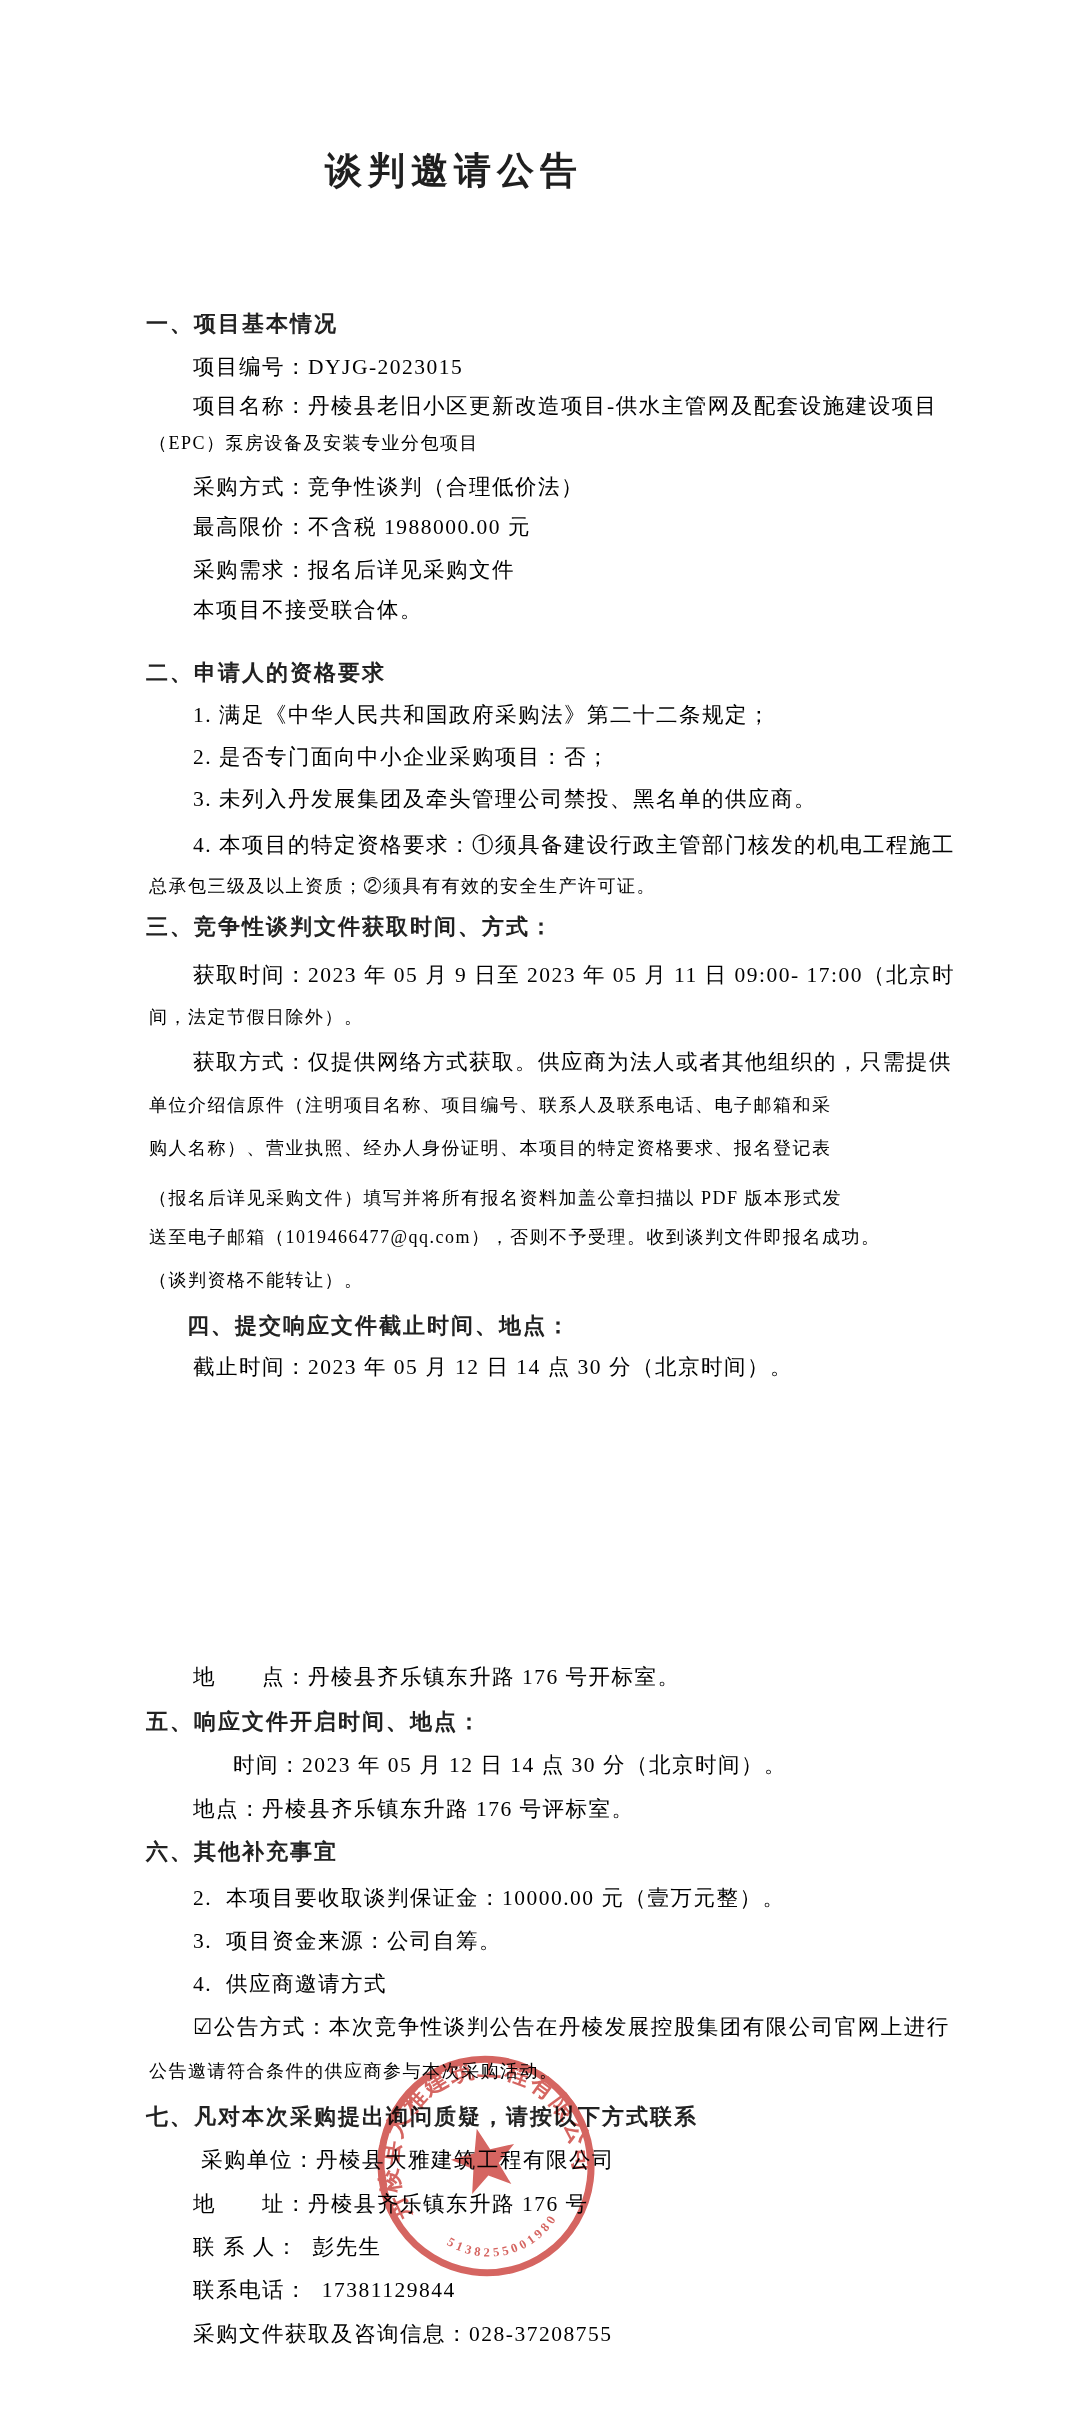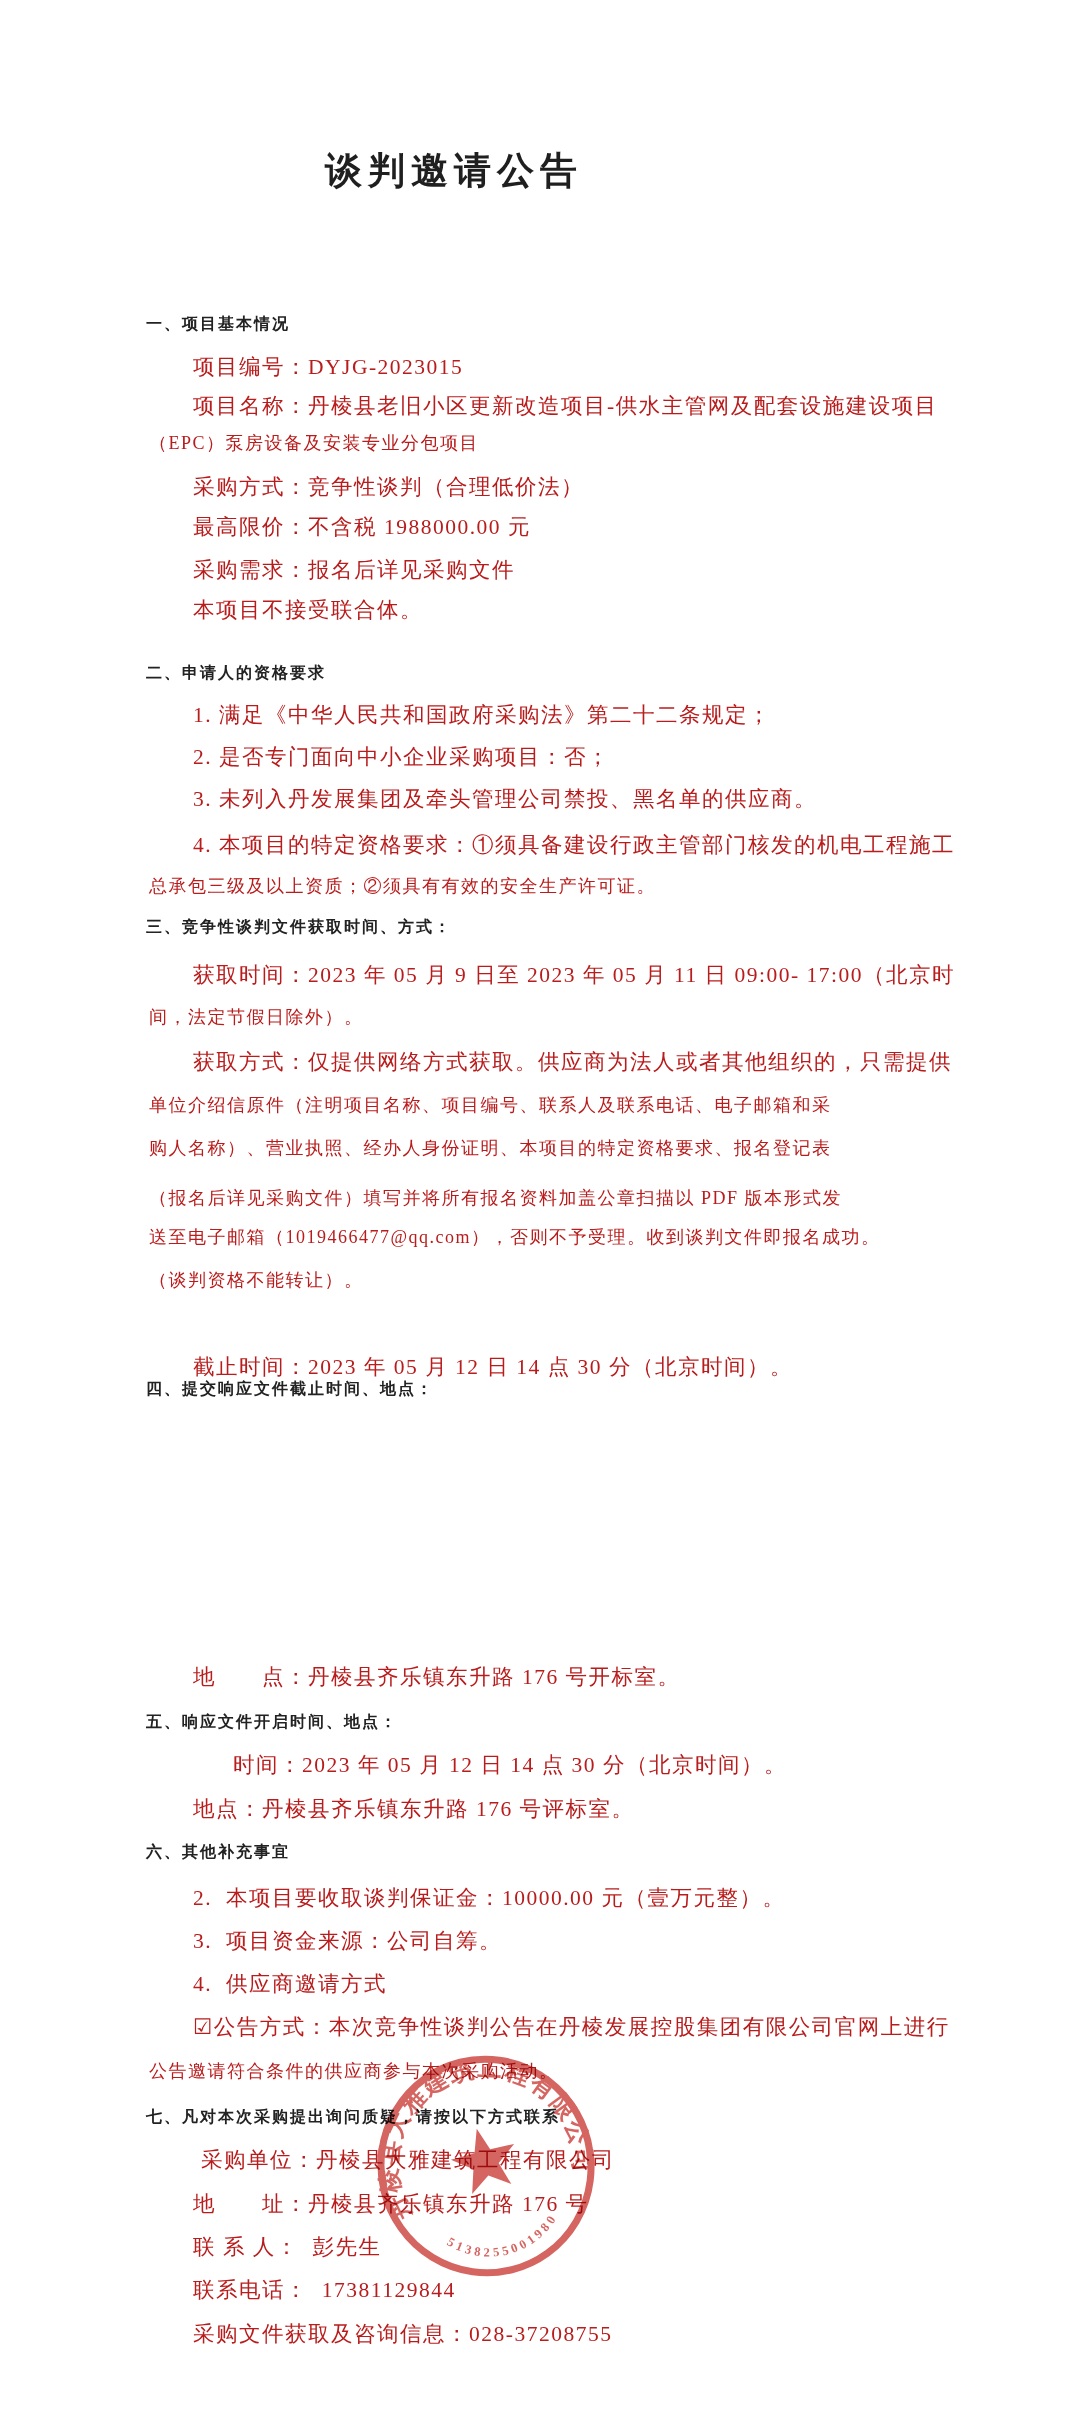--- a/index.html
+++ b/index.html
@@ -22,27 +22,27 @@
     font-weight:700;
     font-size:37px;
     letter-spacing:6px;
     color:#1f1f1f;
     white-space:pre;
   }
   .line{
     position:absolute;
     height:43px;line-height:43px;
     white-space:pre;
-    color:#b91c1c;
+    color:#000000;
   }
   .line.sec{
     left:146px;
     font-family:"Liberation Sans","DejaVu Sans",sans-serif;
     font-weight:700;
-    font-size:16px;
+    font-size:22px;
     letter-spacing:2px;
     color:#222222;
   }
   .line.ind{
     left:193px;
     font-size:21.5px;
     letter-spacing:1.5px;
   }
   .line.flu{
     left:149px;
@@ -86,21 +86,21 @@
       <div class="line flu" style="top: 865px;">总承包三级及以上资质；②须具有有效的安全生产许可证。</div>
       <div class="line sec" style="top: 905px;">三、竞争性谈判文件获取时间、方式：</div>
       <div class="line ind" style="top: 954px;">获取时间：2023 年 05 月 9 日至 2023 年 05 月 11 日 09:00- 17:00（北京时</div>
       <div class="line flu" style="top: 996px;">间，法定节假日除外）。</div>
       <div class="line ind" style="top: 1041px;">获取方式：仅提供网络方式获取。供应商为法人或者其他组织的，只需提供</div>
       <div class="line flu" style="top: 1084px;">单位介绍信原件（注明项目名称、项目编号、联系人及联系电话、电子邮箱和采</div>
       <div class="line flu" style="top: 1127px;">购人名称）、营业执照、经办人身份证明、本项目的特定资格要求、报名登记表</div>
       <div class="line flu" style="top: 1177px;">（报名后详见采购文件）填写并将所有报名资料加盖公章扫描以 PDF 版本形式发</div>
       <div class="line flu" style="top: 1216px;">送至电子邮箱（1019466477@qq.com），否则不予受理。收到谈判文件即报名成功。</div>
       <div class="line flu" style="top: 1259px;">（谈判资格不能转让）。</div>
-      <div class="line sec" style="top: 1367px;">四、提交响应文件截止时间、地点：</div>
+      <div class="line sec" style="top: 1304px; margin-left: 41px;">四、提交响应文件截止时间、地点：</div>
       <div class="line ind" style="top: 1346px;">截止时间：2023 年 05 月 12 日 14 点 30 分（北京时间）。</div>
       <div class="line ind" style="top: 1656px;">地　　点：丹棱县齐乐镇东升路 176 号开标室。</div>
       <div class="line sec" style="top: 1700px;">五、响应文件开启时间、地点：</div>
       <div class="line ind" style="top: 1744px; margin-left: 40px;">时间：2023 年 05 月 12 日 14 点 30 分（北京时间）。</div>
       <div class="line ind" style="top: 1788px;">地点：丹棱县齐乐镇东升路 176 号评标室。</div>
       <div class="line sec" style="top: 1830px;">六、其他补充事宜</div>
       <div class="line ind" style="top: 1877px;">2.  本项目要收取谈判保证金：10000.00 元（壹万元整）。</div>
       <div class="line ind" style="top: 1920px;">3.  项目资金来源：公司自筹。</div>
       <div class="line ind" style="top: 1963px;">4.  供应商邀请方式</div>
       <div class="line ind" style="top: 2006px;">☑公告方式：本次竞争性谈判公告在丹棱发展控股集团有限公司官网上进行</div>

